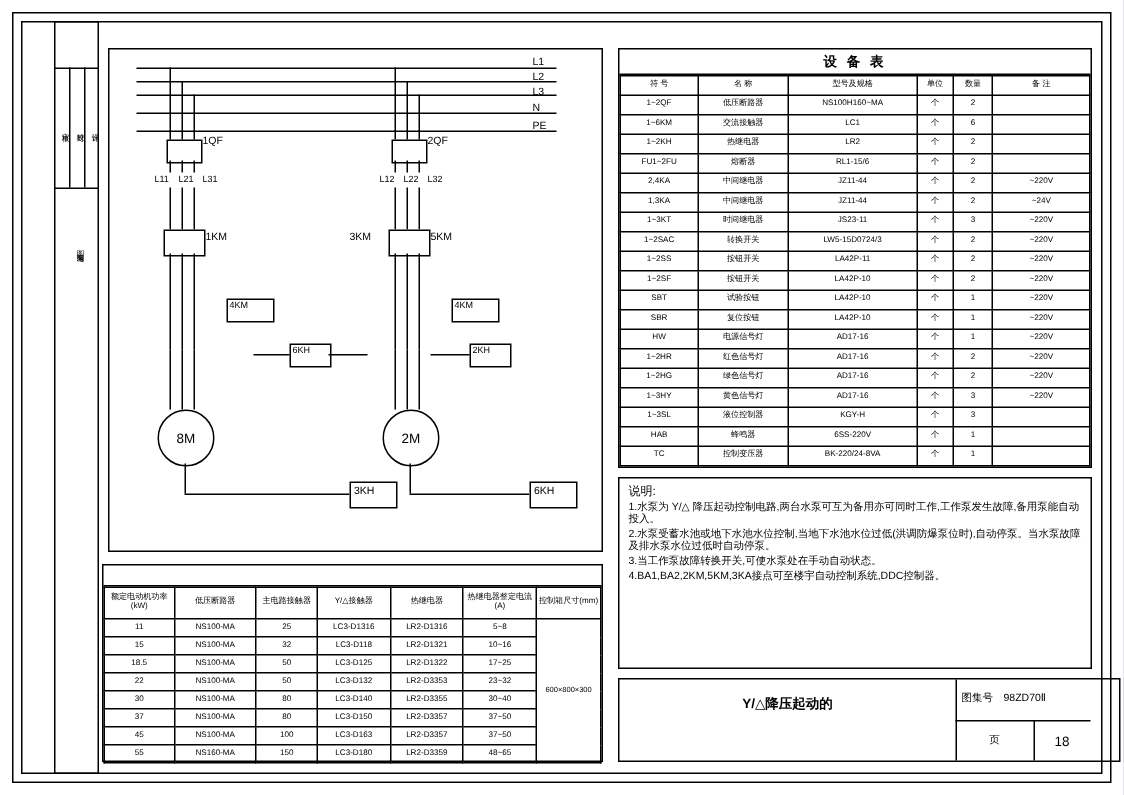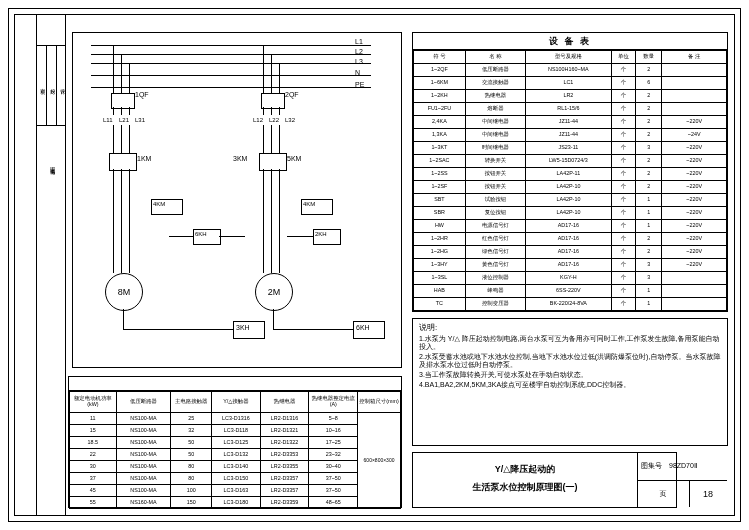--- a/index.html
+++ b/index.html
@@ -403,25 +403,24 @@
             <td style="height: 11px;">NS160-MA</td>
             <td style="height: 11px;">150</td>
             <td style="height: 11px;">LC3-D180</td>
             <td style="height: 11px;">LR2-D3359</td>
             <td style="height: 11px;">48~65</td>
           </tr>
         </tbody>
     </table>
   </div>
 
-  <div class="abs bk" style="left:412px;top:452px;width:265px;height:56px;padding-left:12px;">
+  <div class="abs bk" style="left:412px;top:452px;width:335px;height:56px;padding-left:12px;">
     <div class="abs line" style="left:224px;top:0;width:1px;height:54px;"></div>
     <div class="abs line" style="left:224px;top:27px;width:90px;height:1px;"></div>
     <div class="abs line" style="left:276px;top:27px;width:1px;height:27px;"></div>
     <div class="abs ctr t9" style="left:0;top:8px;width:224px;height:16px;font-weight:bold;">Y/△降压起动的</div>
-    <div class="abs ctr t9" style="left:0;top:26px;width:224px;height:16px;font-weight:bold;">生活泵水位控制原理图(一)</div>
     <div class="abs lft t7" style="left:228px;top:4px;width:28px;height:18px;">图集号</div>
     <div class="abs lft t7" style="left:256px;top:4px;width:56px;height:18px;">98ZD70Ⅱ</div>
     <div class="abs ctr t7" style="left:224px;top:28px;width:52px;height:26px;">页</div>
     <div class="abs ctr t9" style="left:276px;top:28px;width:38px;height:26px;">18</div>
   </div>
 
 </div>
 
 </body></html>

